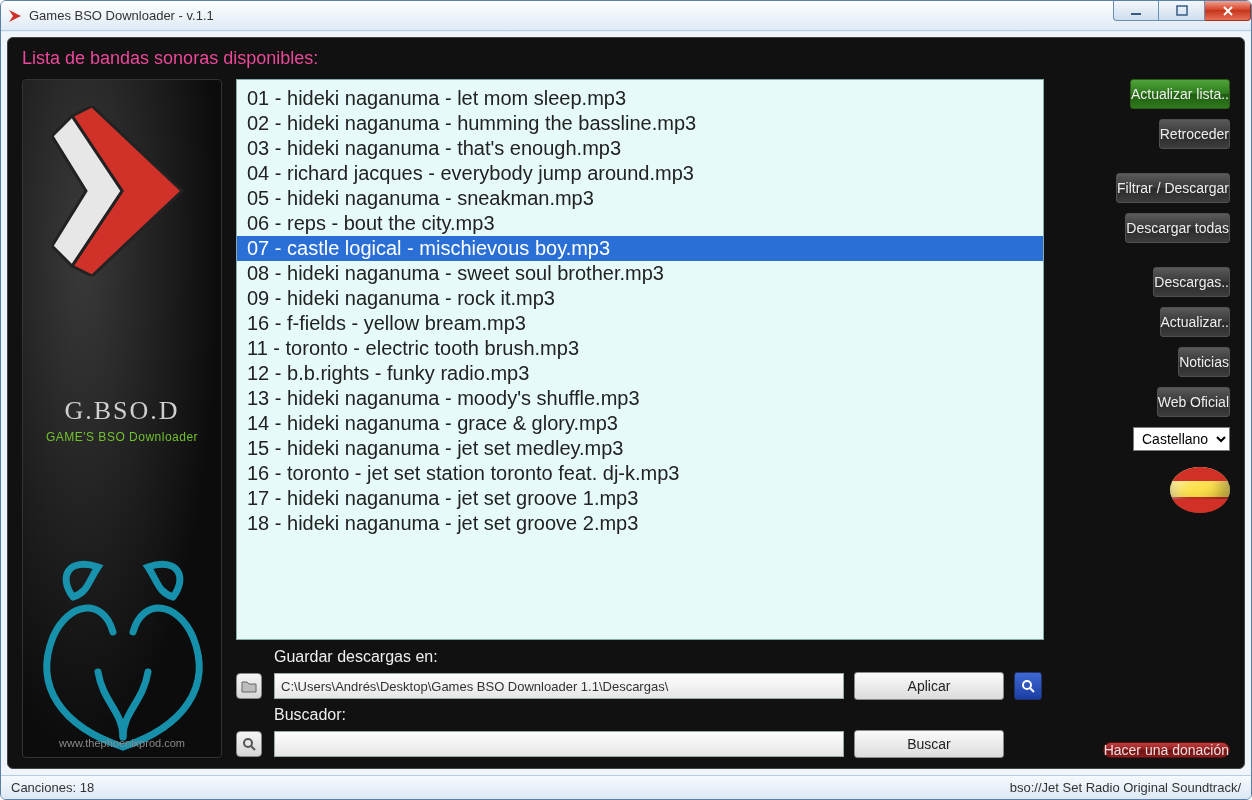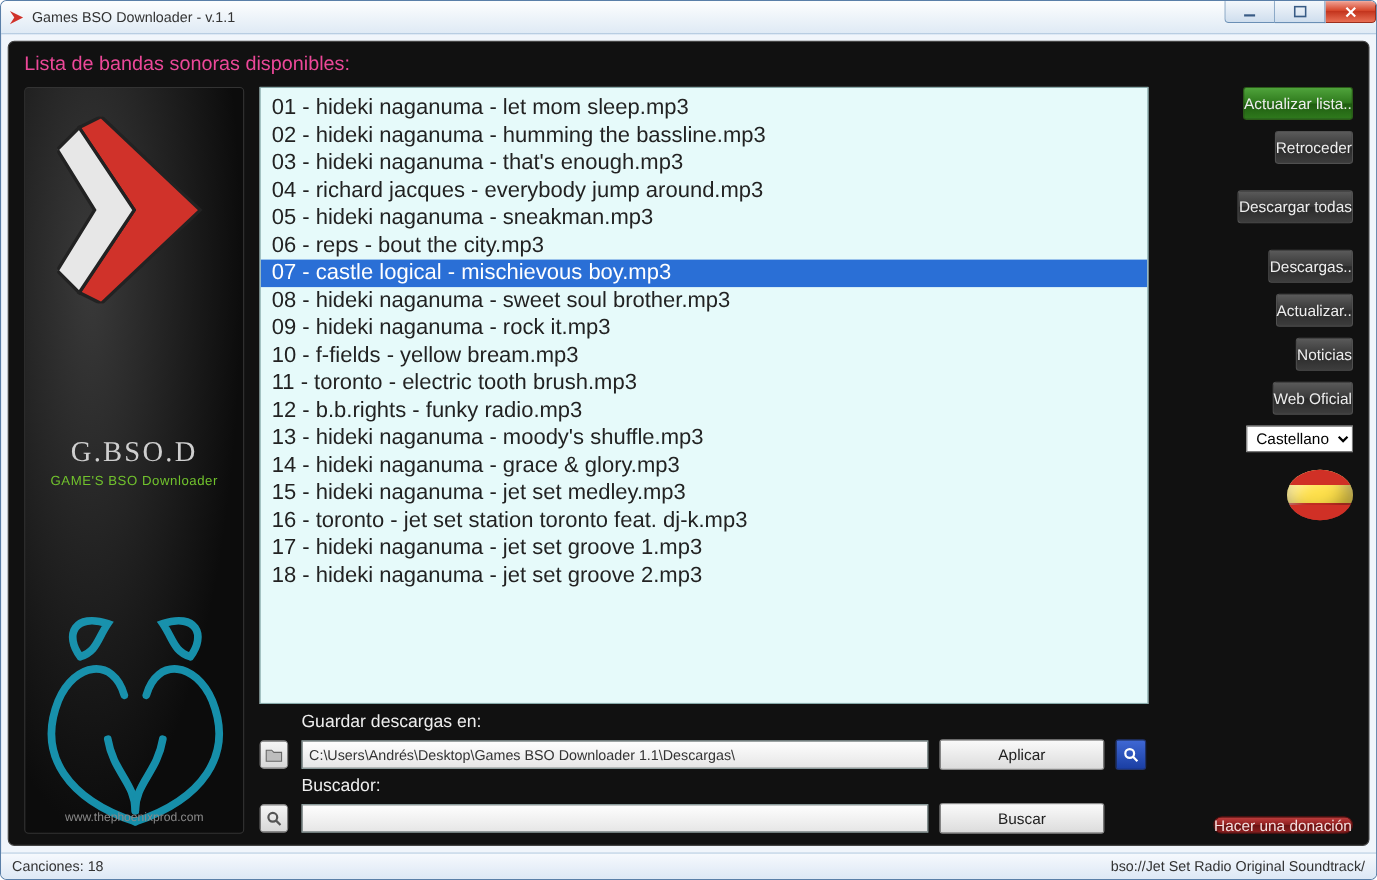--- a/index.html
+++ b/index.html
@@ -291,21 +291,21 @@
         <div class="tracklist" id="tracklist">
             <div class="track-row">01 - hideki naganuma - let mom sleep.mp3</div>
             <div class="track-row">02 - hideki naganuma - humming the bassline.mp3</div>
             <div class="track-row">03 - hideki naganuma - that's enough.mp3</div>
             <div class="track-row">04 - richard jacques - everybody jump around.mp3</div>
             <div class="track-row">05 - hideki naganuma - sneakman.mp3</div>
             <div class="track-row">06 - reps - bout the city.mp3</div>
             <div class="track-row selected">07 - castle logical - mischievous boy.mp3</div>
             <div class="track-row">08 - hideki naganuma - sweet soul brother.mp3</div>
             <div class="track-row">09 - hideki naganuma - rock it.mp3</div>
-            <div class="track-row">10 - f-fields - yellow bream.mp3</div>
+            <div class="track-row">16 - f-fields - yellow bream.mp3</div>
             <div class="track-row">11 - toronto - electric tooth brush.mp3</div>
             <div class="track-row">12 - b.b.rights - funky radio.mp3</div>
             <div class="track-row">13 - hideki naganuma - moody's shuffle.mp3</div>
             <div class="track-row">14 - hideki naganuma - grace &amp; glory.mp3</div>
             <div class="track-row">15 - hideki naganuma - jet set medley.mp3</div>
             <div class="track-row">16 - toronto - jet set station   toronto feat. dj-k.mp3</div>
             <div class="track-row">17 - hideki naganuma - jet set groove 1.mp3</div>
             <div class="track-row">18 - hideki naganuma - jet set groove 2.mp3</div>
           </div>
 
@@ -336,20 +336,21 @@
           </div>
           <input class="text-input" style="grid-area: 4 / 2;" value="">
           <div class="btn" style="grid-column:3;grid-row:4">Buscar</div>
         </div>
       </div>
 
       <div class="right-col">
         <div class="side-btn green">Actualizar lista..</div>
         <div class="side-btn">Retroceder</div>
         <div class="side-gap"></div>
+        <div class="side-btn">Filtrar / Descargar</div>
         <div class="side-btn">Descargar todas</div>
         <div class="side-gap"></div>
         <div class="side-btn">Descargas..</div>
         <div class="side-btn">Actualizar..</div>
         <div class="side-btn">Noticias</div>
         <div class="side-btn">Web Oficial</div>
         <select class="lang-select">
           <option>Castellano</option>
         </select>
         <div class="flag-wrap">

